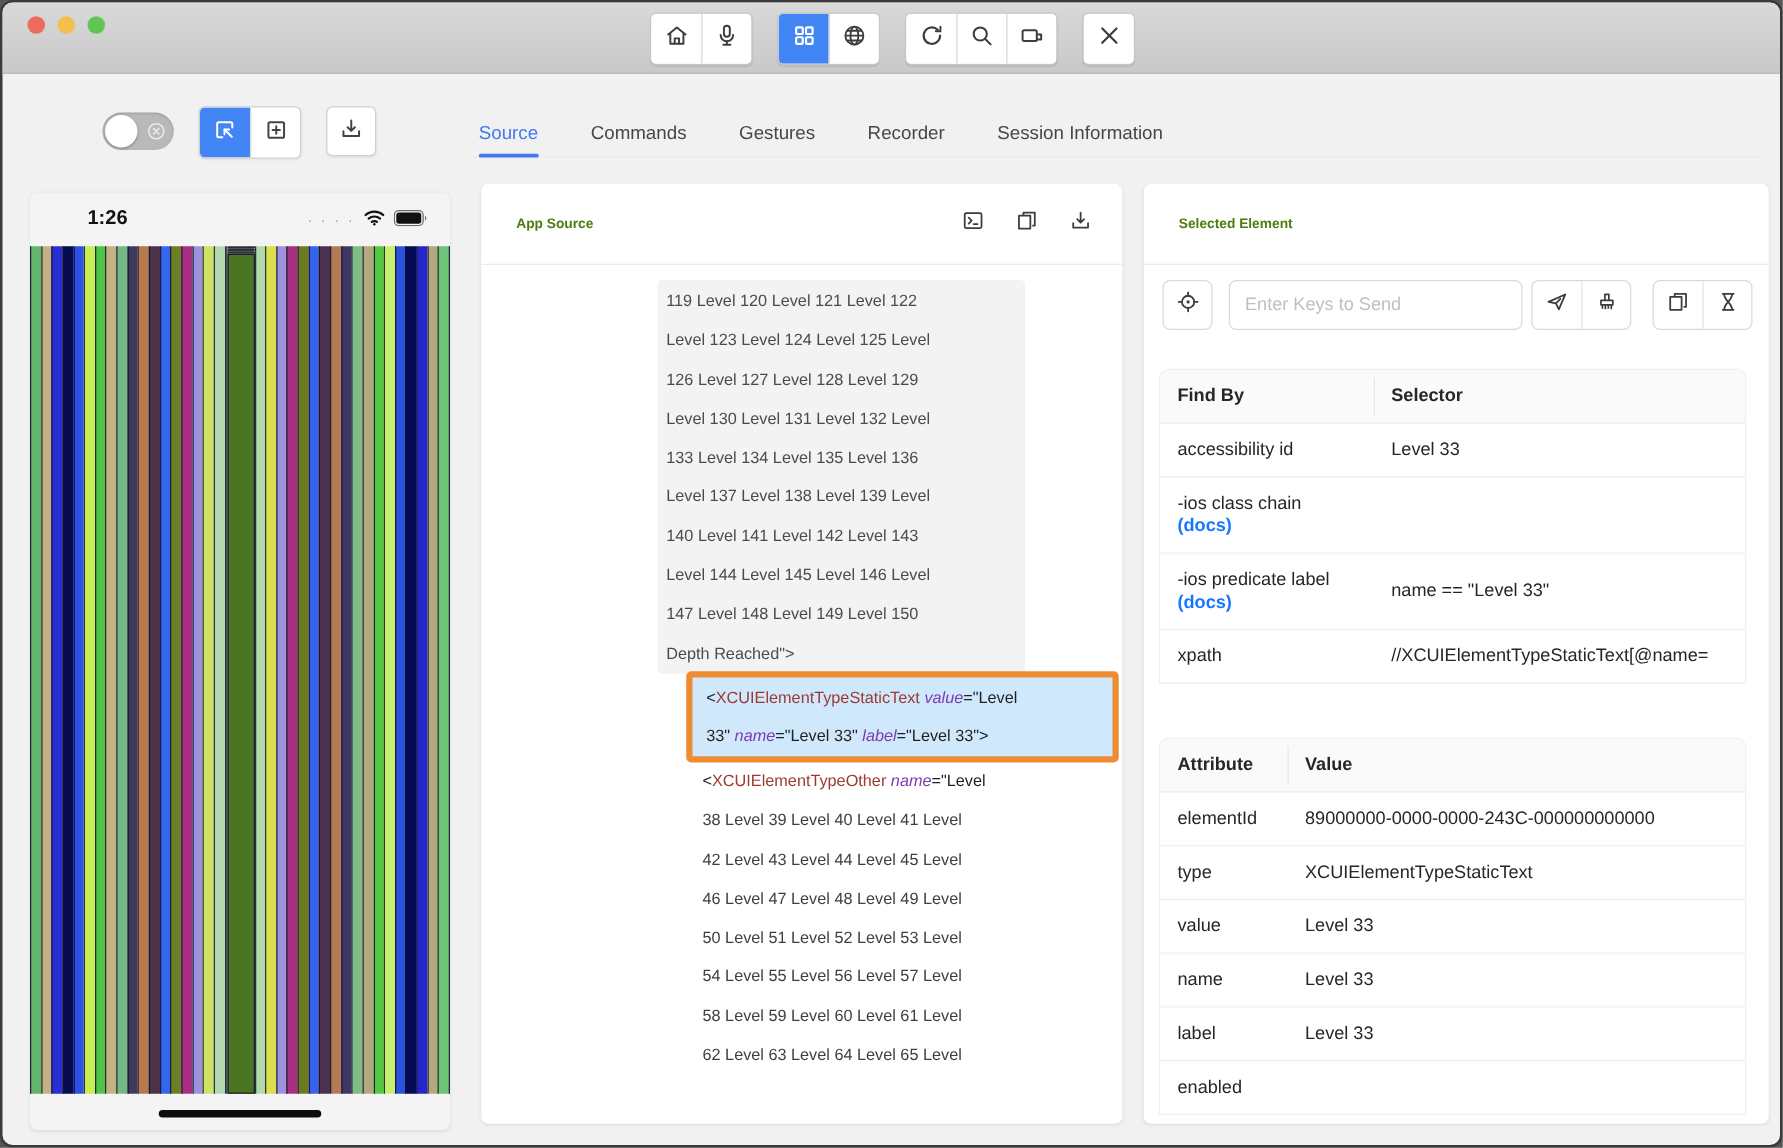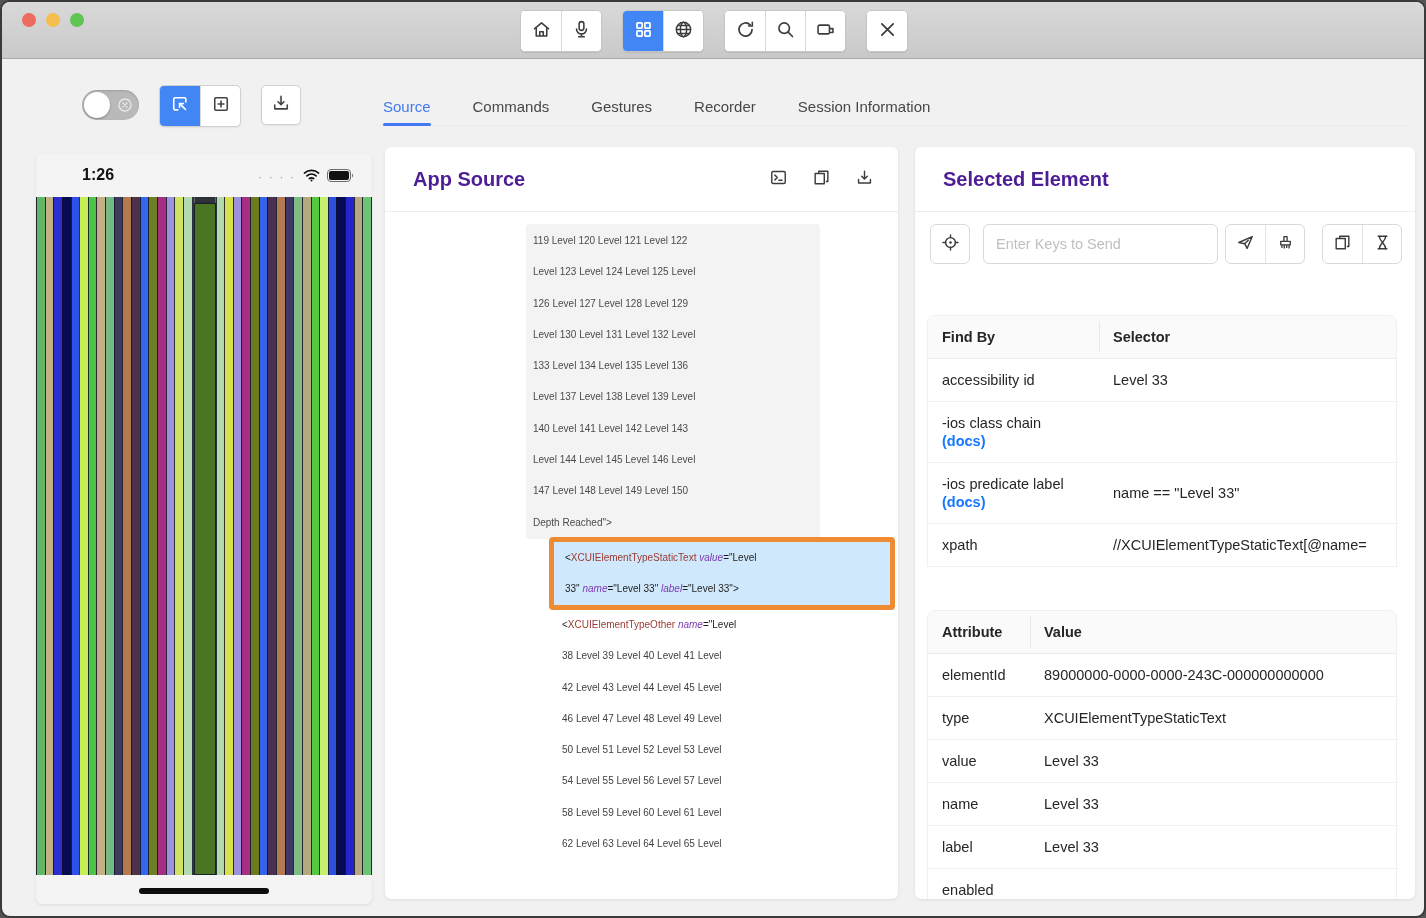--- a/index.html
+++ b/index.html
@@ -39,39 +39,39 @@
     align-items:center;border-bottom:1px solid #ebebeb;padding-left:11px;}
   .tab{position:relative;height:100%;display:flex;align-items:center;font-size:15px;color:#474747;cursor:default;}
   .tab.active{color:var(--tab_accent);font-weight:500;}
   .tab .ink{display:none;}
   .tab.active .ink{display:block;position:absolute;left:0;right:0;bottom:-1px;height:3px;
     border-radius:2px;background:var(--tab_accent);}
   
   .card{position:absolute;background:#fff;border-radius:6px;box-shadow:0 1px 3px rgba(0,0,0,.09);overflow:hidden;}
   .card-head{position:absolute;left:0;top:0;right:0;height:65px;border-bottom:1px solid #ececec;
     display:flex;align-items:center;padding:0 24px 0 20px;gap:8px;}
-  .card-title{font-size:20px;font-weight:700;color:#4c1d95;}
+  .card-title{font-size:11px;font-weight:700;color:#4d7c0f;}
   .head-icons{margin-left:auto;display:flex;gap:24px;color:#3c3c3c;}
   .head-icons svg{width:19px;height:19px;}
   
-  .phone{left:34px;top:152px;width:336px;height:750px;background:#f4f4f5;}
+  .phone{left:22px;top:152px;width:336px;height:750px;background:#f4f4f5;}
   .statusbar{position:absolute;left:0;top:0;width:100%;height:43px;}
   .sb-time{position:absolute;left:46px;top:12px;font-size:16px;font-weight:600;color:#111;}
   .sb-right{position:absolute;right:18px;top:14px;display:flex;align-items:center;gap:7px;}
   .sb-dots{color:#9a9a9a;font-size:11px;letter-spacing:2px;line-height:10px;}
   .stripes{position:absolute;left:0;top:43px;width:336px;height:678px;display:flex;}
   .stripe{flex:1;border-left:1px solid rgba(18,18,40,.85);}
   .stripe:last-child{border-right:1px solid rgba(18,18,40,.85);}
   .centercol{width:23px;flex:none;display:flex;flex-direction:column;border-left:1px solid rgba(18,18,40,.85);}
   .blk{width:100%;border:1px solid rgba(18,18,40,.85);border-radius:3px;}
   .colrest{flex:1;border:1px solid rgba(18,18,40,.85);}
   .homebar{position:absolute;left:103px;bottom:10px;width:130px;height:6px;border-radius:3px;background:#0d0d0d;}
   
   .source{left:383px;top:145px;width:513px;height:752px;}
-  .src-body{position:absolute;left:0;top:66px;right:0;bottom:0;font-size:10px;color:#1f1f1f;}
+  .src-body{position:absolute;left:0;top:66px;right:0;bottom:0;font-size:13px;color:#1f1f1f;}
   .src-line{line-height:31.3px;white-space:pre;}
   .parent-block{position:absolute;left:141px;top:11px;width:294px;background:#f3f3f3;border-radius:4px;
     padding:1px 6px 1px 7px;color:#4b4b4b;}
   .hl-node{position:absolute;left:164px;top:324px;width:346px;border:5px solid var(--highlight_border);
     border-radius:4px;background:var(--highlight_bg);padding:0 0 0 11px;}
   .other-node{position:absolute;left:177px;top:396px;width:330px;color:#3f3f3f;}
   .seg-tag{color:var(--tag);}
   .seg-attr{color:var(--attr);font-style:italic;}
   .seg-plain{color:#1f1f1f;}
   
@@ -82,21 +82,21 @@
   .act-btn svg{width:19px;height:19px;}
   .keys-input{margin-left:13px;width:235px;height:40px;border:1px solid #d9d9d9;border-radius:6px;
     padding:0 12px;font-size:14.5px;color:#737373;font-family:"Liberation Sans",sans-serif;}
   .keys-input::placeholder{color:#bfbfbf;}
   .act-group{display:flex;border:1px solid #d9d9d9;border-radius:6px;overflow:hidden;background:#fff;}
   .g1{margin-left:7px;} .g2{margin-left:17px;}
   .act-group .gbtn{width:39px;height:38px;display:flex;align-items:center;justify-content:center;color:#3c3c3c;}
   .act-group .gbtn+.gbtn{border-left:1px solid #e3e3e3;}
   .gbtn svg{width:19px;height:19px;}
   .tbl{position:absolute;left:12px;width:470px;border:1px solid #f0f0f0;border-radius:8px 8px 0 0;
-    font-size:14.5px;overflow:hidden;margin-top:20px;}
+    font-size:14.5px;overflow:hidden;}
   .tbl-head{display:flex;background:#fafafa;border-bottom:1px solid #ededed;font-weight:600;color:#1f1f1f;}
   .tbl-row{display:flex;border-bottom:1px solid #f0f0f0;align-items:center;}
   .tbl-row:last-child{border-bottom:none;}
   .c-label{padding:13px 8px 13px 14px;color:#262626;flex:none;}
   .c-value{padding:13px 0 13px 13px;color:#262626;white-space:nowrap;overflow:hidden;flex:1;}
   .findby .c-label{width:172px;}
   .findby .tbl-head .c-label{border-right:1px solid #e8e8e8;margin:6px 0 6px 0;padding-top:7px;padding-bottom:7px;}
   .attrs .c-label{width:103px;}
   .attrs .tbl-head .c-label{border-right:1px solid #e8e8e8;margin:6px 0;padding-top:7px;padding-bottom:7px;}
   .findby{top:148px;} .attrs{top:443px;}

